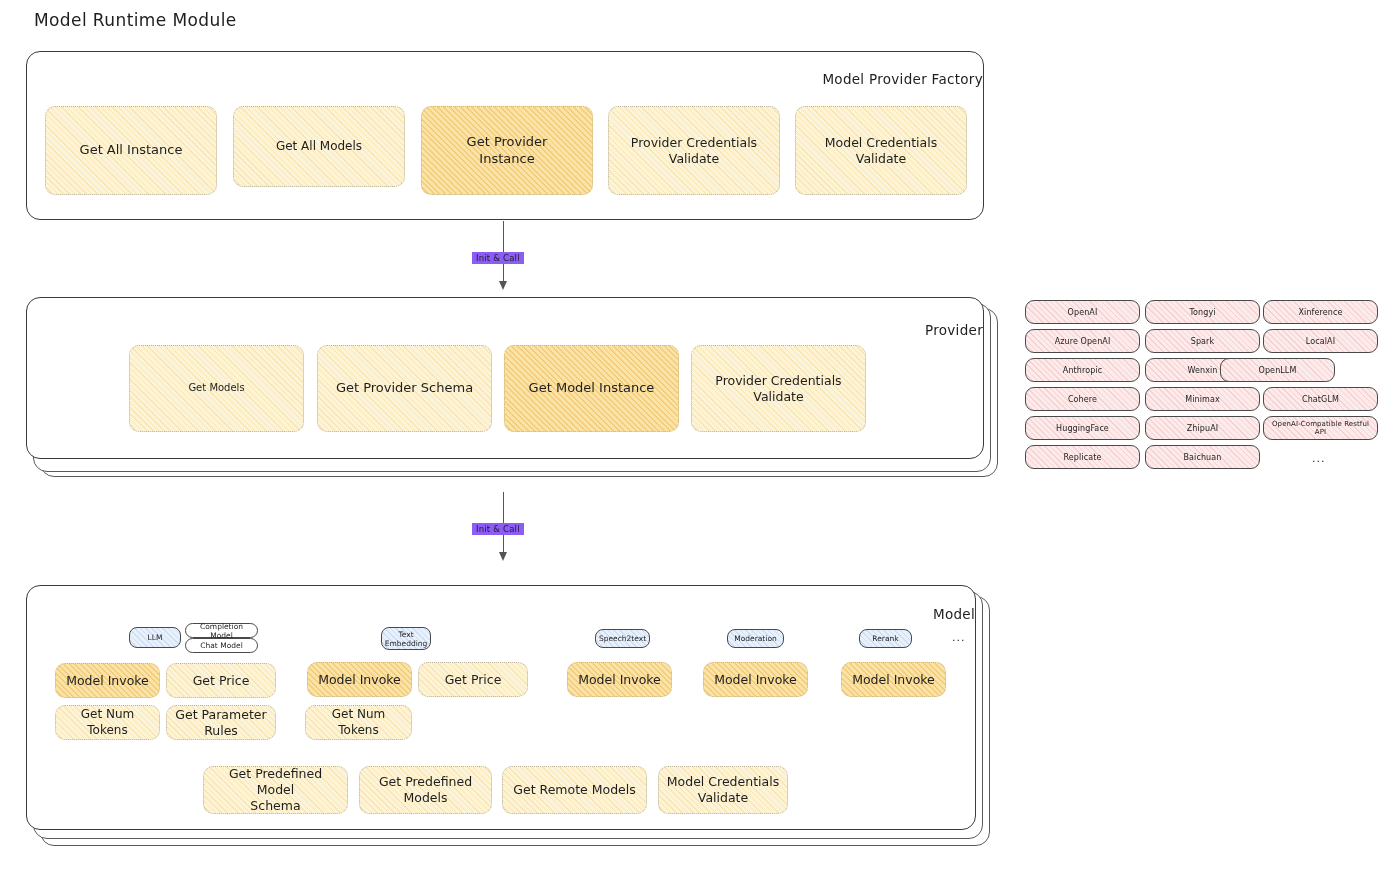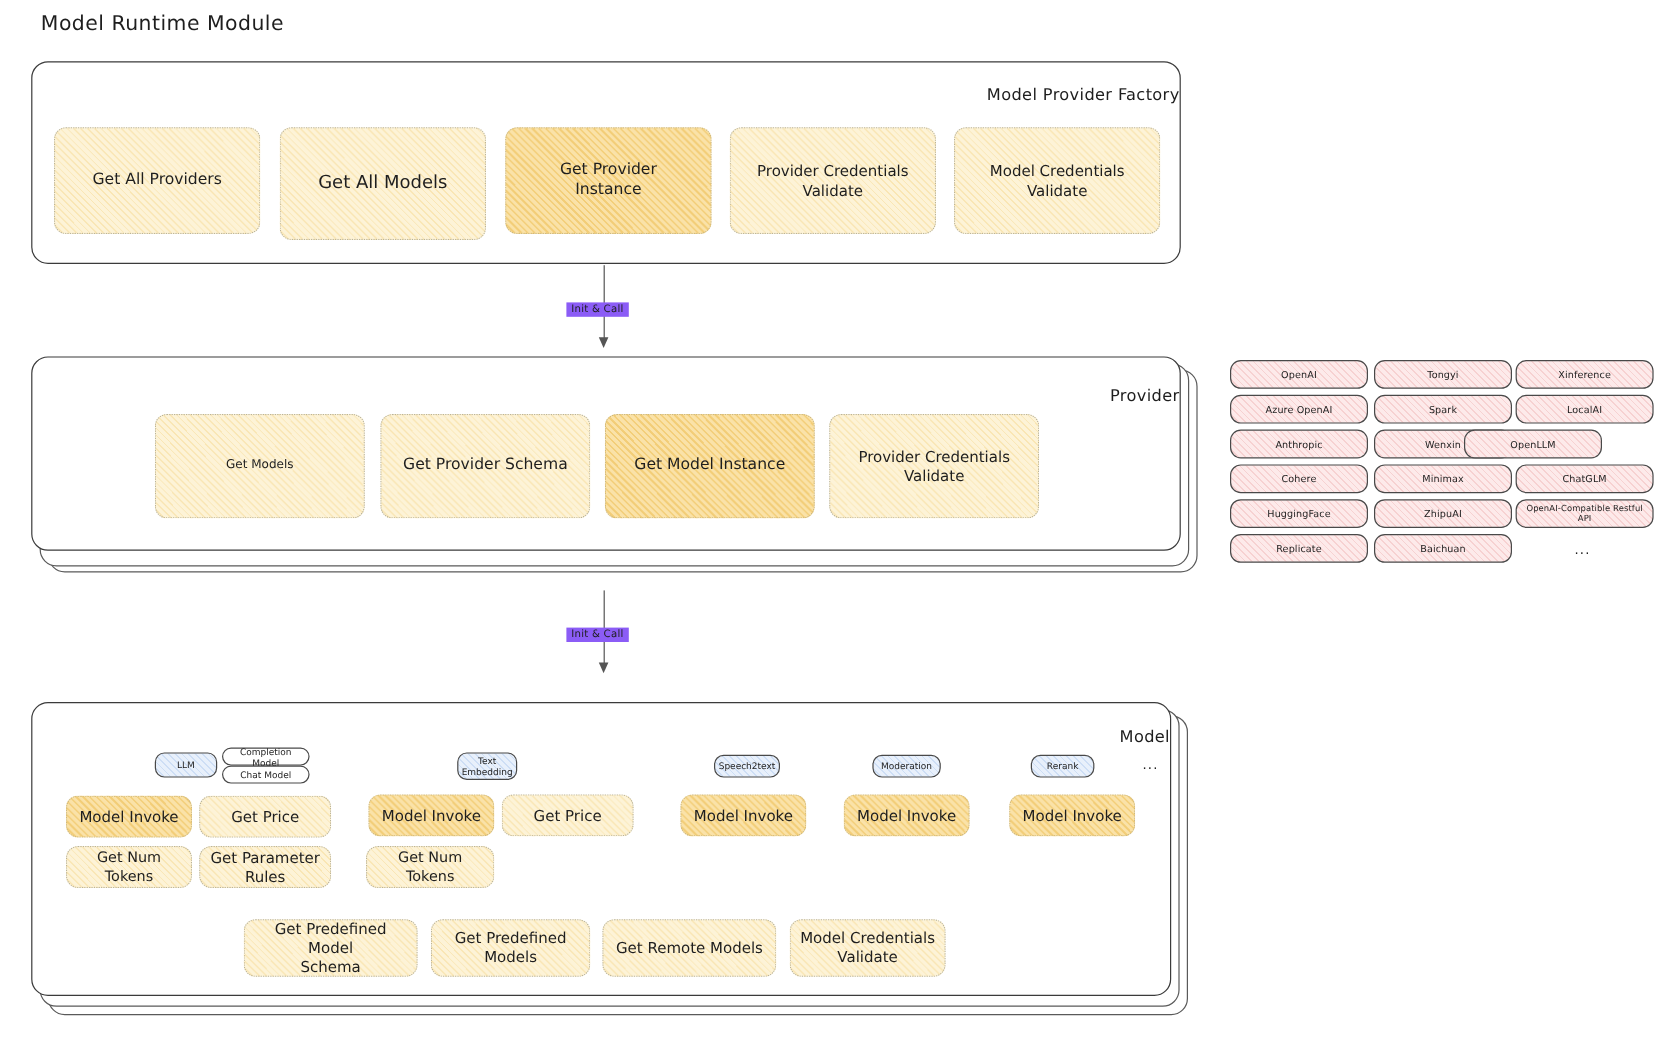--- a/index.html
+++ b/index.html
@@ -160,22 +160,22 @@
 </head>
 <body>
 
 <div id="canvas">
 
   <div class="page-title">Model Runtime Module</div>
 
   <div class="panel" style="left:26px; top:51px; width:958px; height:169px;">
     <div class="panel-title" style="top:19px;">Model Provider Factory</div>
   </div>
-  <div class="node" style="left:45px; top:106px; width:172px; height:89px; font-size:13px;">Get All Providers</div>
-  <div class="node" style="left:233px; top:106px; width:172px; height:94px; font-size:15px;">Get All Models</div>
+  <div class="node" style="left:45px; top:106px; width:172px; height:89px; font-size:13px;">Get All Instance</div>
+  <div class="node" style="left:233px; top:106px; width:172px; height:81px; font-size:12px;">Get All Models</div>
   <div class="node hl" style="left:421px; top:106px; width:172px; height:89px; font-size:13px; white-space:pre-line;">Get Provider
 Instance</div>
   <div class="node" style="left:608px; top:106px; width:172px; height:89px; font-size:12.5px; white-space:pre-line;">Provider Credentials
 Validate</div>
   <div class="node" style="left:795px; top:106px; width:172px; height:89px; font-size:12.5px; white-space:pre-line;">Model Credentials
 Validate</div>
 
   <div class="arrow-line" style="left:503px; top:221px; height:63px;"></div>
   <div class="arrow-head" style="left:499px; top:281px;"></div>
   <div class="arrow-label" style="left:472px; top:252px;">Init &amp; Call</div>

